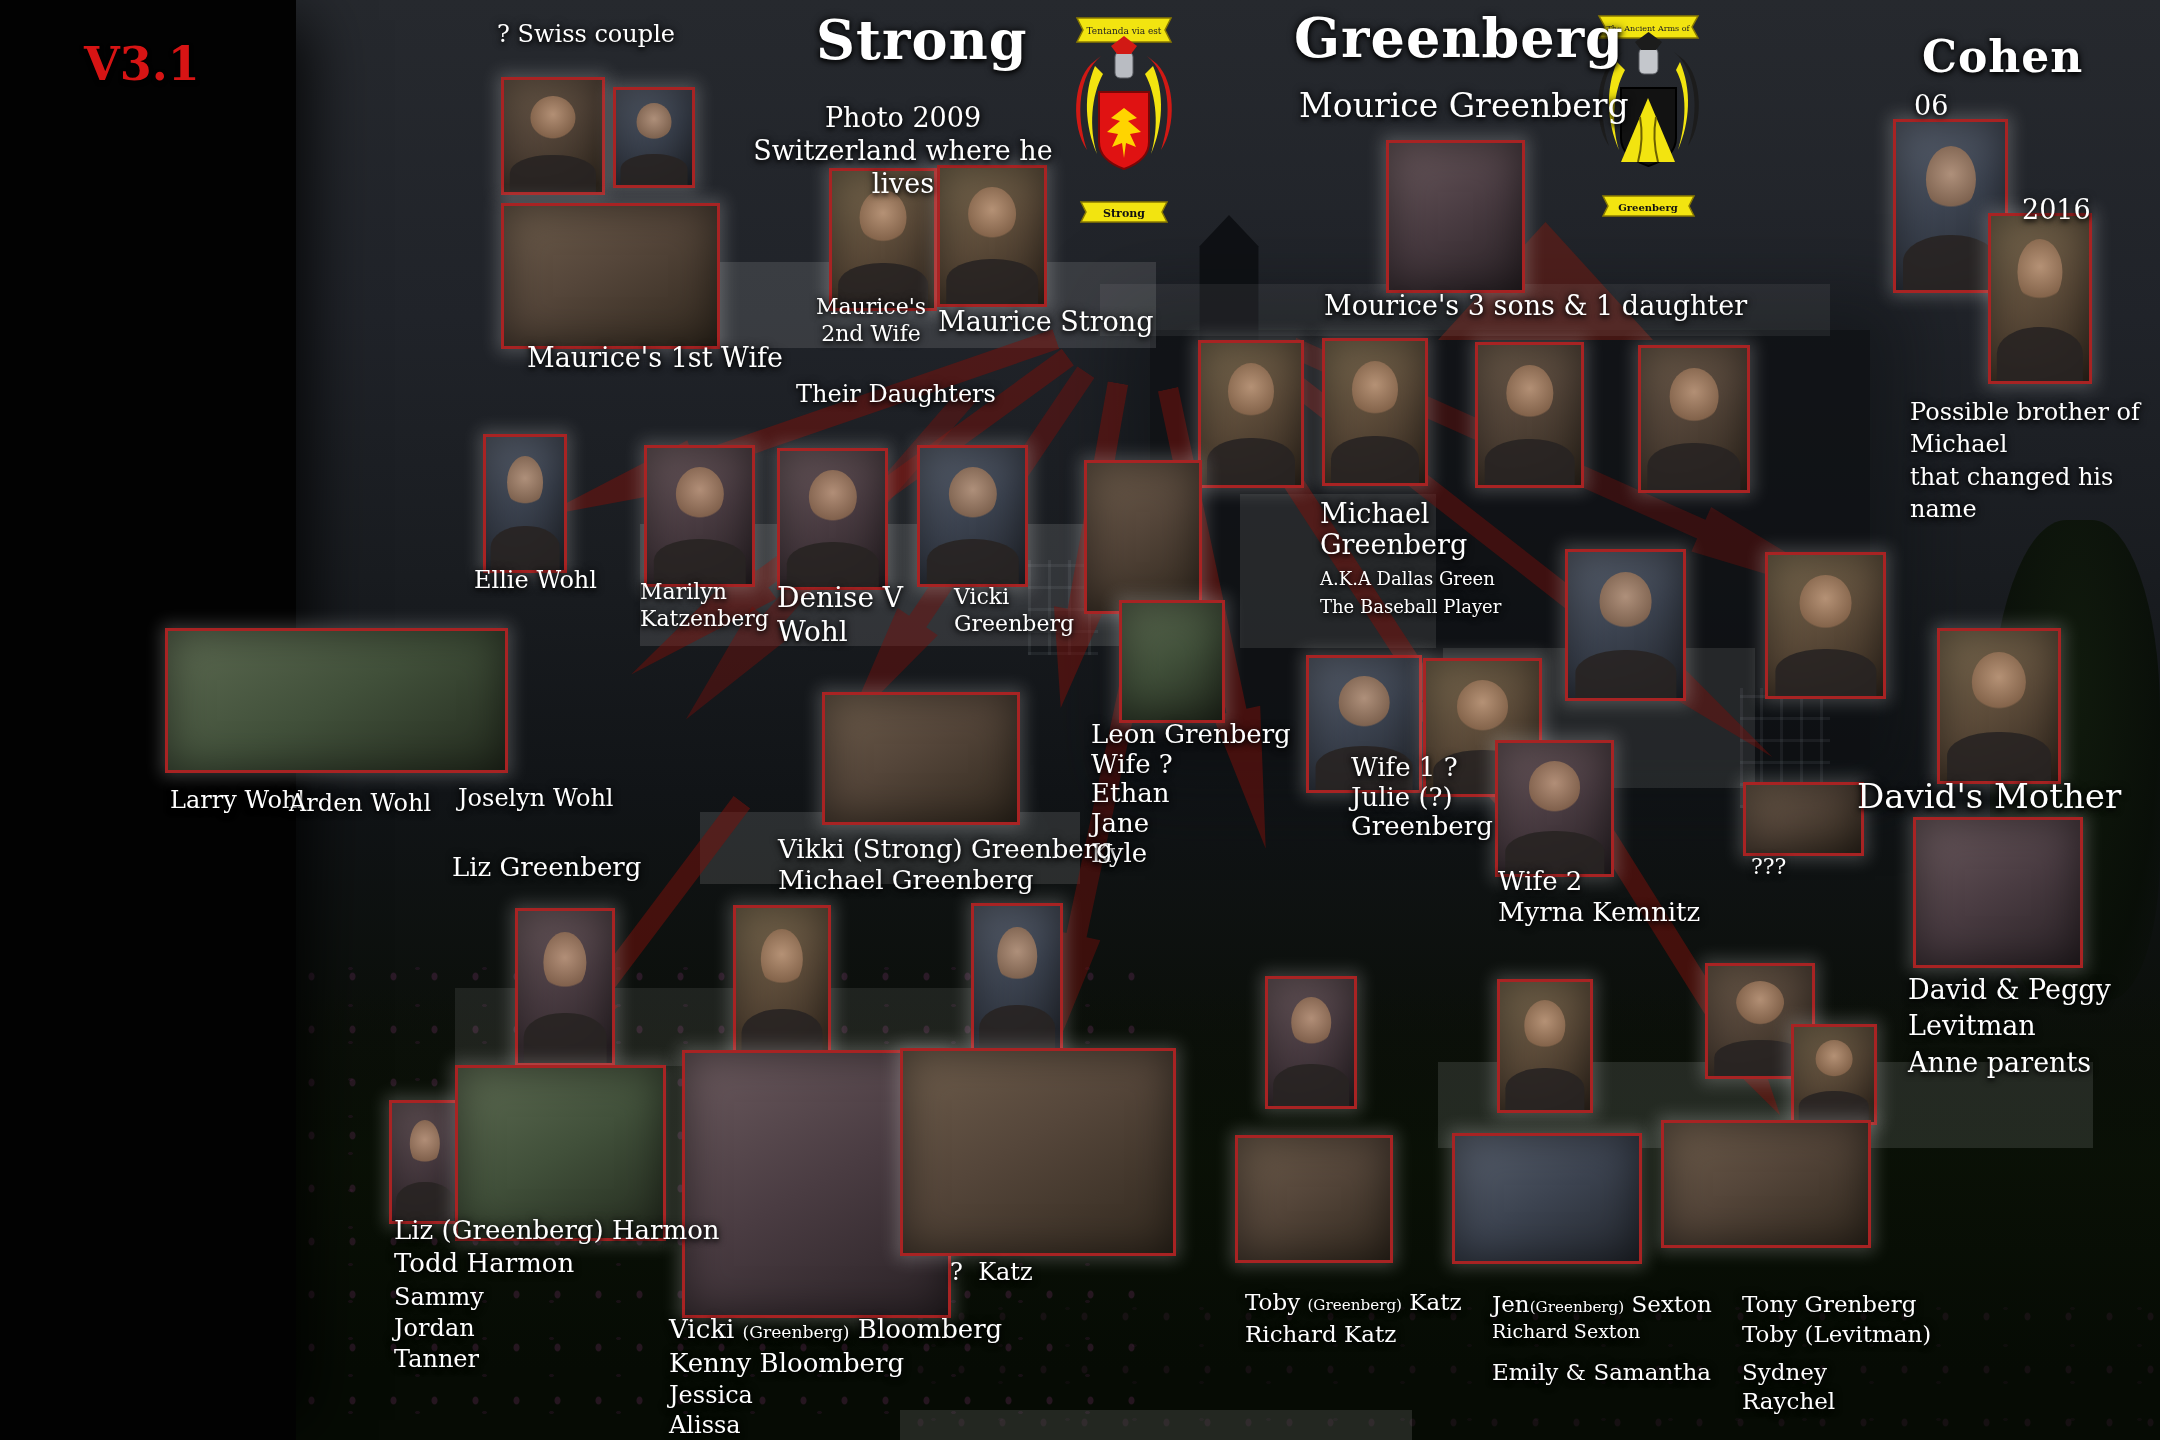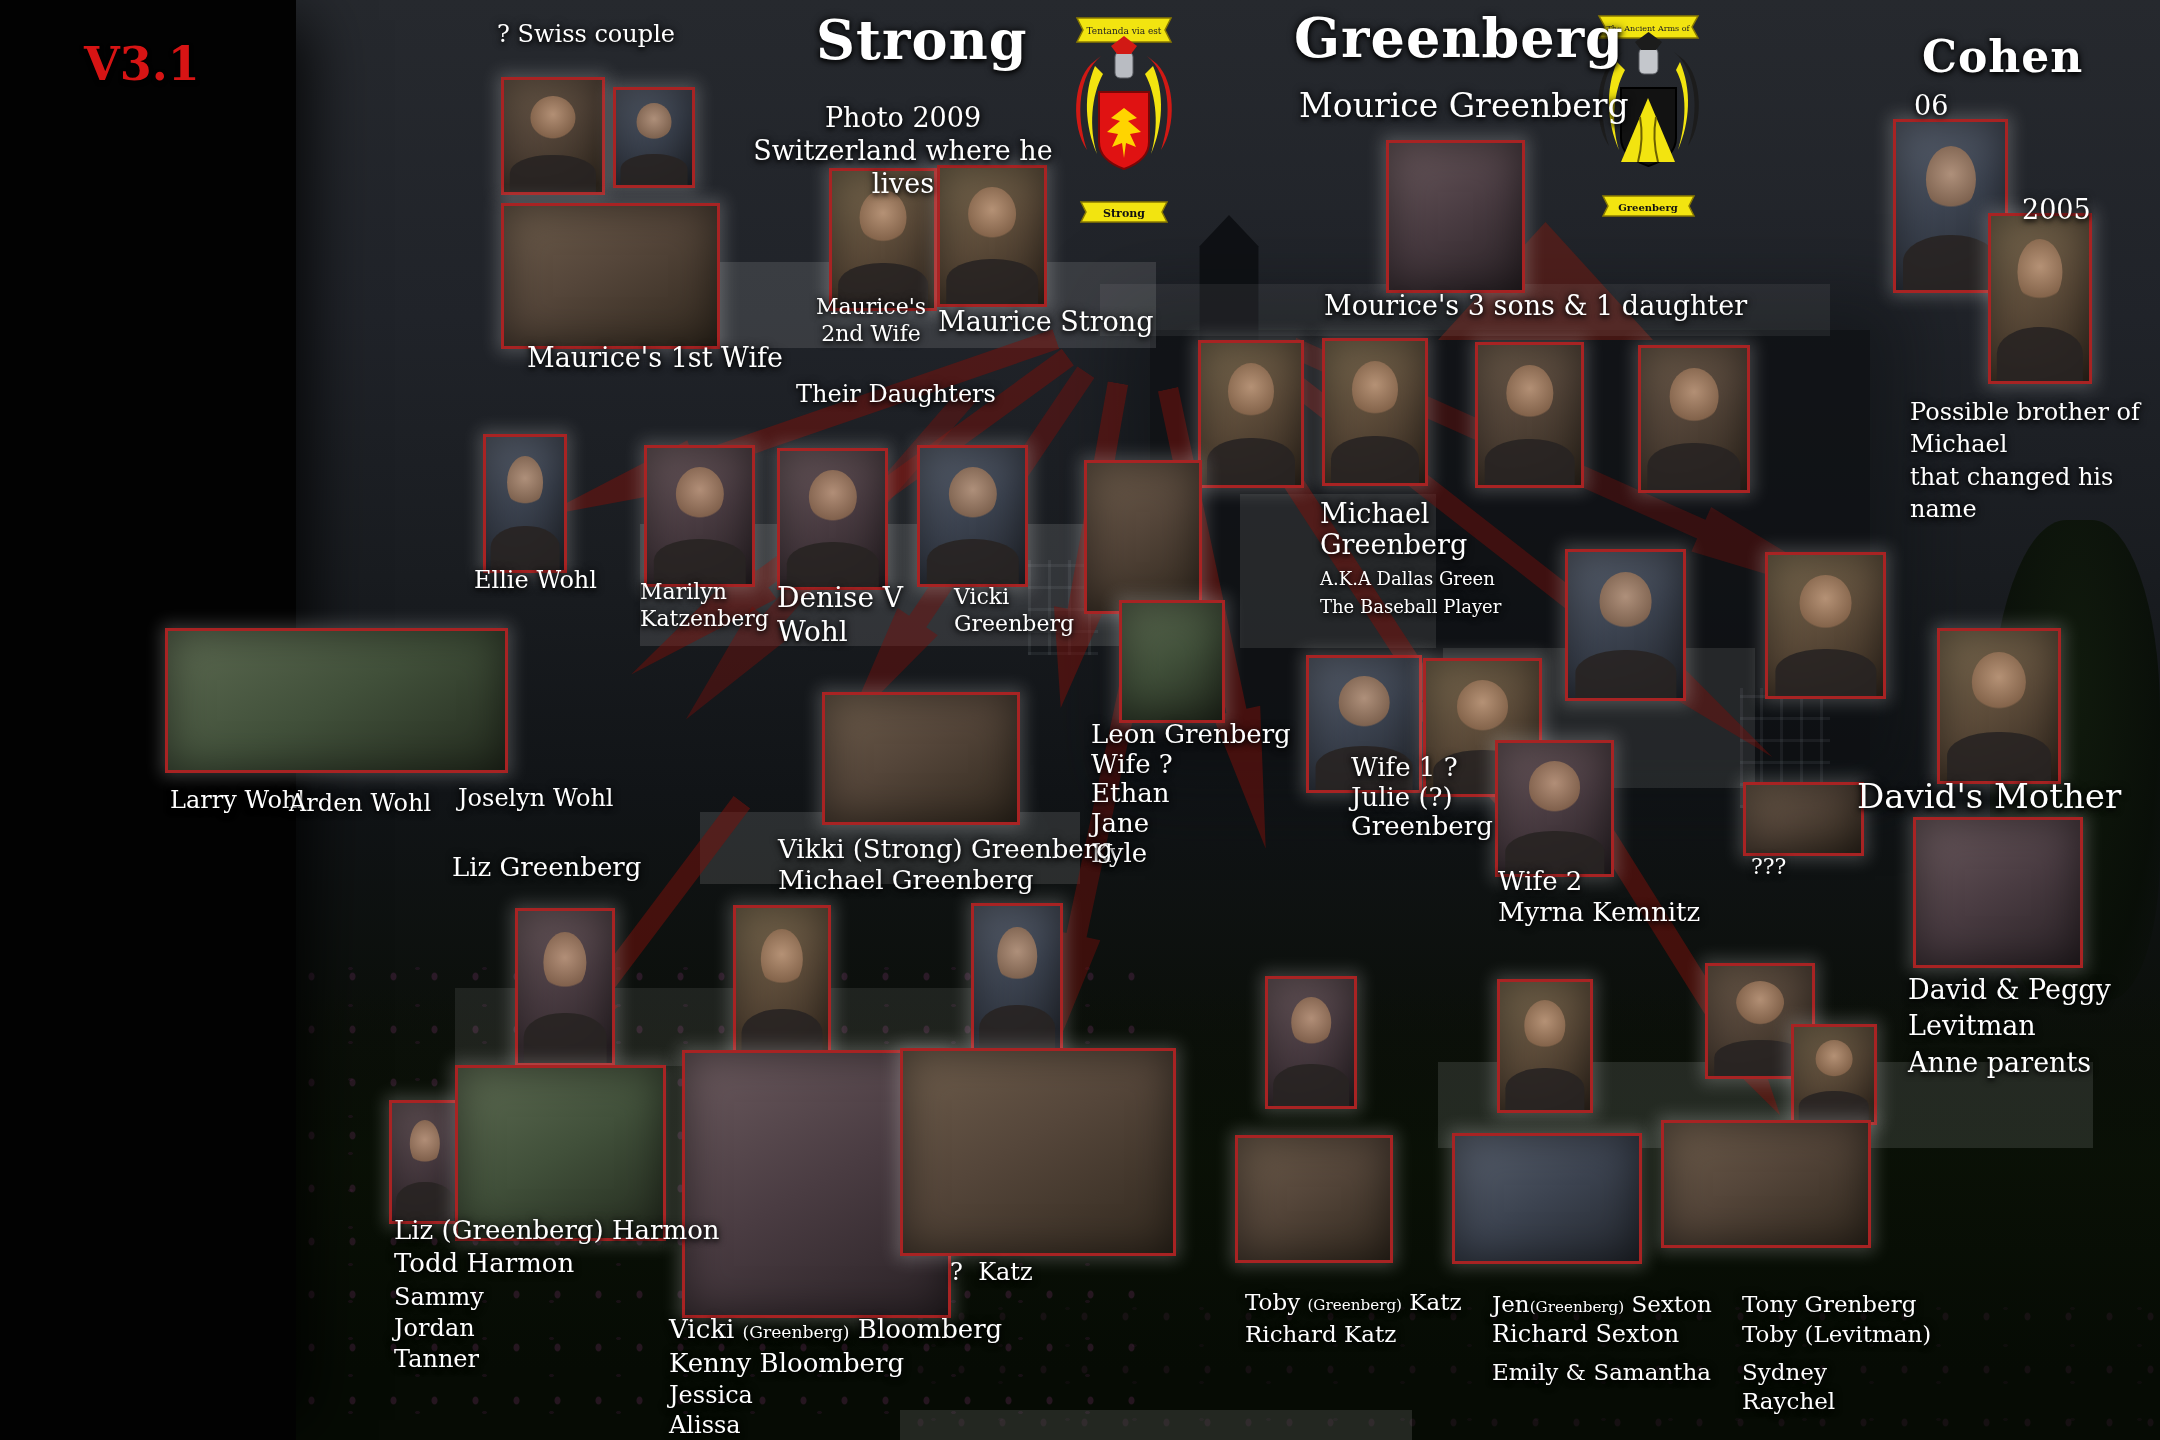--- a/index.html
+++ b/index.html
@@ -167,21 +167,21 @@
   <div class="abs lbl" style="left:938px;top:306px;font-size:27px;">Maurice Strong</div>
   <div class="abs lbl" style="left:527px;top:342px;font-size:27px;">Maurice's 1st Wife</div>
   <div class="abs lbl" style="left:796px;top:380px;font-size:24px;">Their Daughters</div>
 
   <div class="abs lbl title" style="left:1294px;top:6px;font-size:54px;">Greenberg</div>
   <div class="abs lbl" style="left:1299px;top:86px;font-size:33px;">Mourice Greenberg</div>
   <div class="abs lbl" style="left:1324px;top:290px;font-size:27px;">Mourice's 3 sons &amp; 1 daughter</div>
 
   <div class="abs lbl title" style="left:1922px;top:30px;font-size:44px;">Cohen</div>
   <div class="abs lbl" style="left:1914px;top:90px;font-size:27px;">06</div>
-  <div class="abs lbl" style="left:2022px;top:194px;font-size:27px;">2005</div>
+  <div class="abs lbl" style="left:2022px;top:194px;font-size:27px;">2016</div>
   <div class="abs lbl pre" style="left:1910px;top:396px;width:260px;font-size:24px;line-height:1.35;">Possible brother of Michael
 that changed his name</div>
 
   <div class="abs lbl" style="left:474px;top:566px;font-size:24px;">Ellie Wohl</div>
   <div class="abs lbl pre" style="left:640px;top:579px;font-size:22px;">Marilyn
 Katzenberg</div>
   <div class="abs lbl pre" style="left:777px;top:581px;font-size:28px;">Denise V
 Wohl</div>
   <div class="abs lbl pre" style="left:954px;top:584px;font-size:22px;">Vicki
 Greenberg</div>
@@ -236,21 +236,21 @@
     <span>Toby</span>
     <span class="smallmid">(Greenberg)</span>
     <span>Katz</span>
   </div>
   <div class="abs lbl" style="left:1245px;top:1320px;font-size:23px;">Richard Katz</div>
 
   <div class="abs lbl" style="left:1492px;top:1290px;font-size:23px;">
     <span>Jen</span><span class="smallmid">(Greenberg)</span>
     <span>Sexton</span>
   </div>
-  <div class="abs lbl" style="left:1492px;top:1320px;font-size:24px;">Richard Sexton</div>
+  <div class="abs lbl" style="left:1492px;top:1320px;font-size:19px;">Richard Sexton</div>
   <div class="abs lbl" style="left:1492px;top:1358px;font-size:23px;">Emily &amp; Samantha</div>
 
   <div class="abs lbl" style="left:1742px;top:1290px;font-size:23px;">Tony Grenberg</div>
   <div class="abs lbl" style="left:1742px;top:1320px;font-size:23px;">Toby (Levitman)</div>
   <div class="abs lbl pre" style="left:1742px;top:1358px;font-size:23px;line-height:1.25;">Sydney
 Raychel</div>
 
 </div>
 
 </body></html>

